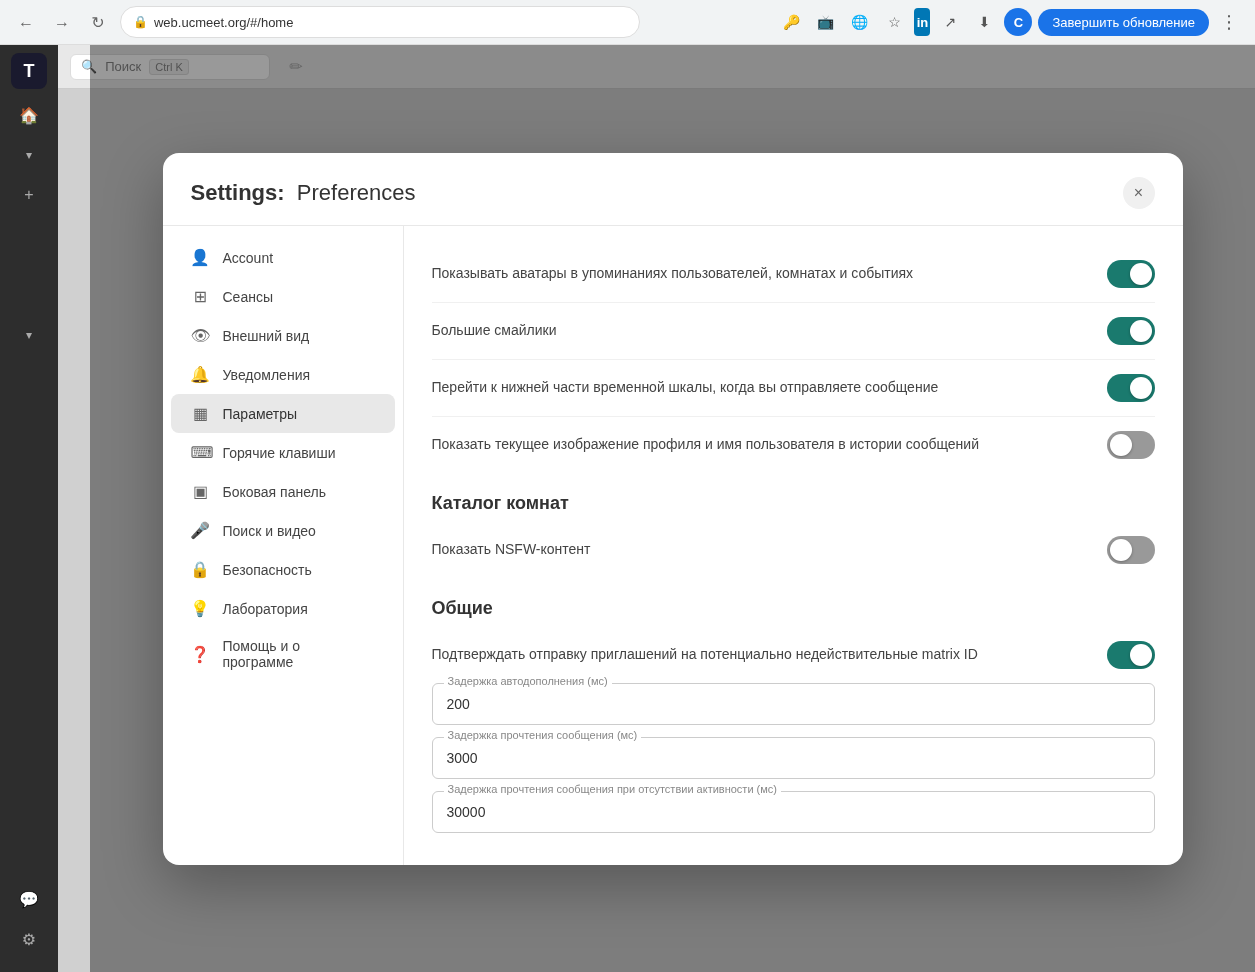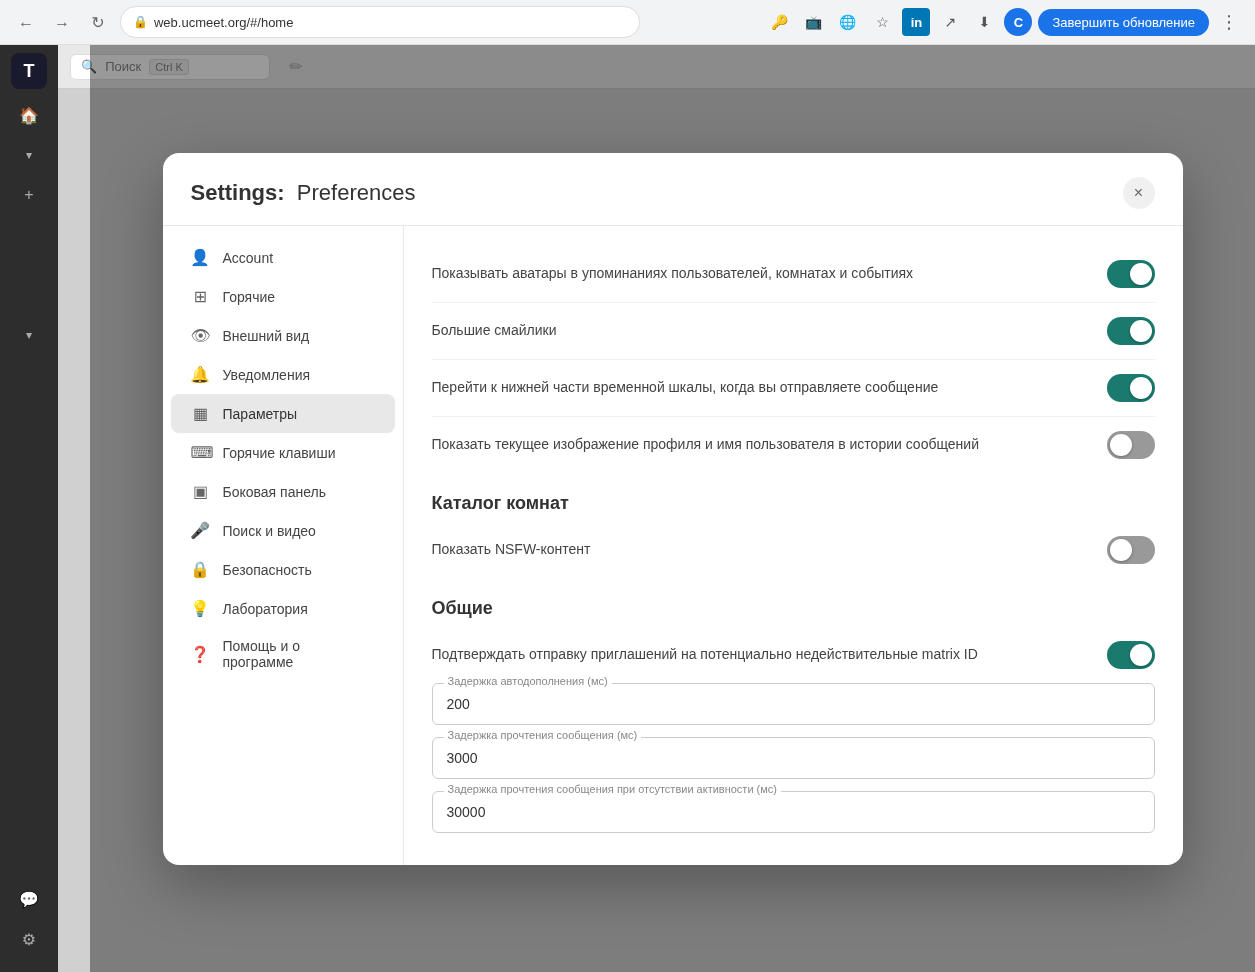--- a/index.html
+++ b/index.html
@@ -69,21 +69,21 @@
       background: #1a73e8;
       color: white;
       border: none;
       border-radius: 20px;
       padding: 6px 14px;
       font-size: 13px;
       cursor: pointer;
       white-space: nowrap;
     }
     .linkedin-icon {
-      width: 28px; height: 28px;
+      width: 16px; height: 28px;
       background: #0077b5;
       border-radius: 4px;
       color: white;
       font-size: 13px;
       font-weight: bold;
       display: flex; align-items: center; justify-content: center;
     }
     .avatar-circle {
       width: 28px; height: 28px;
       border-radius: 50%;
@@ -417,21 +417,21 @@
         <div class="modal-body">
 
           <nav class="settings-nav">
 
           <div class="settings-nav-item">
     <span class="nav-icon">👤</span>
     <span>Account</span>
   </div>
               <div class="settings-nav-item">
     <span class="nav-icon">⊞</span>
-    <span>Горячие</span>
+    <span>Сеансы</span>
   </div>
               <div class="settings-nav-item">
     <span class="nav-icon">👁</span>
     <span>Внешний вид</span>
   </div>
               <div class="settings-nav-item">
     <span class="nav-icon">🔔</span>
     <span>Уведомления</span>
   </div>
               <div class="settings-nav-item active">

